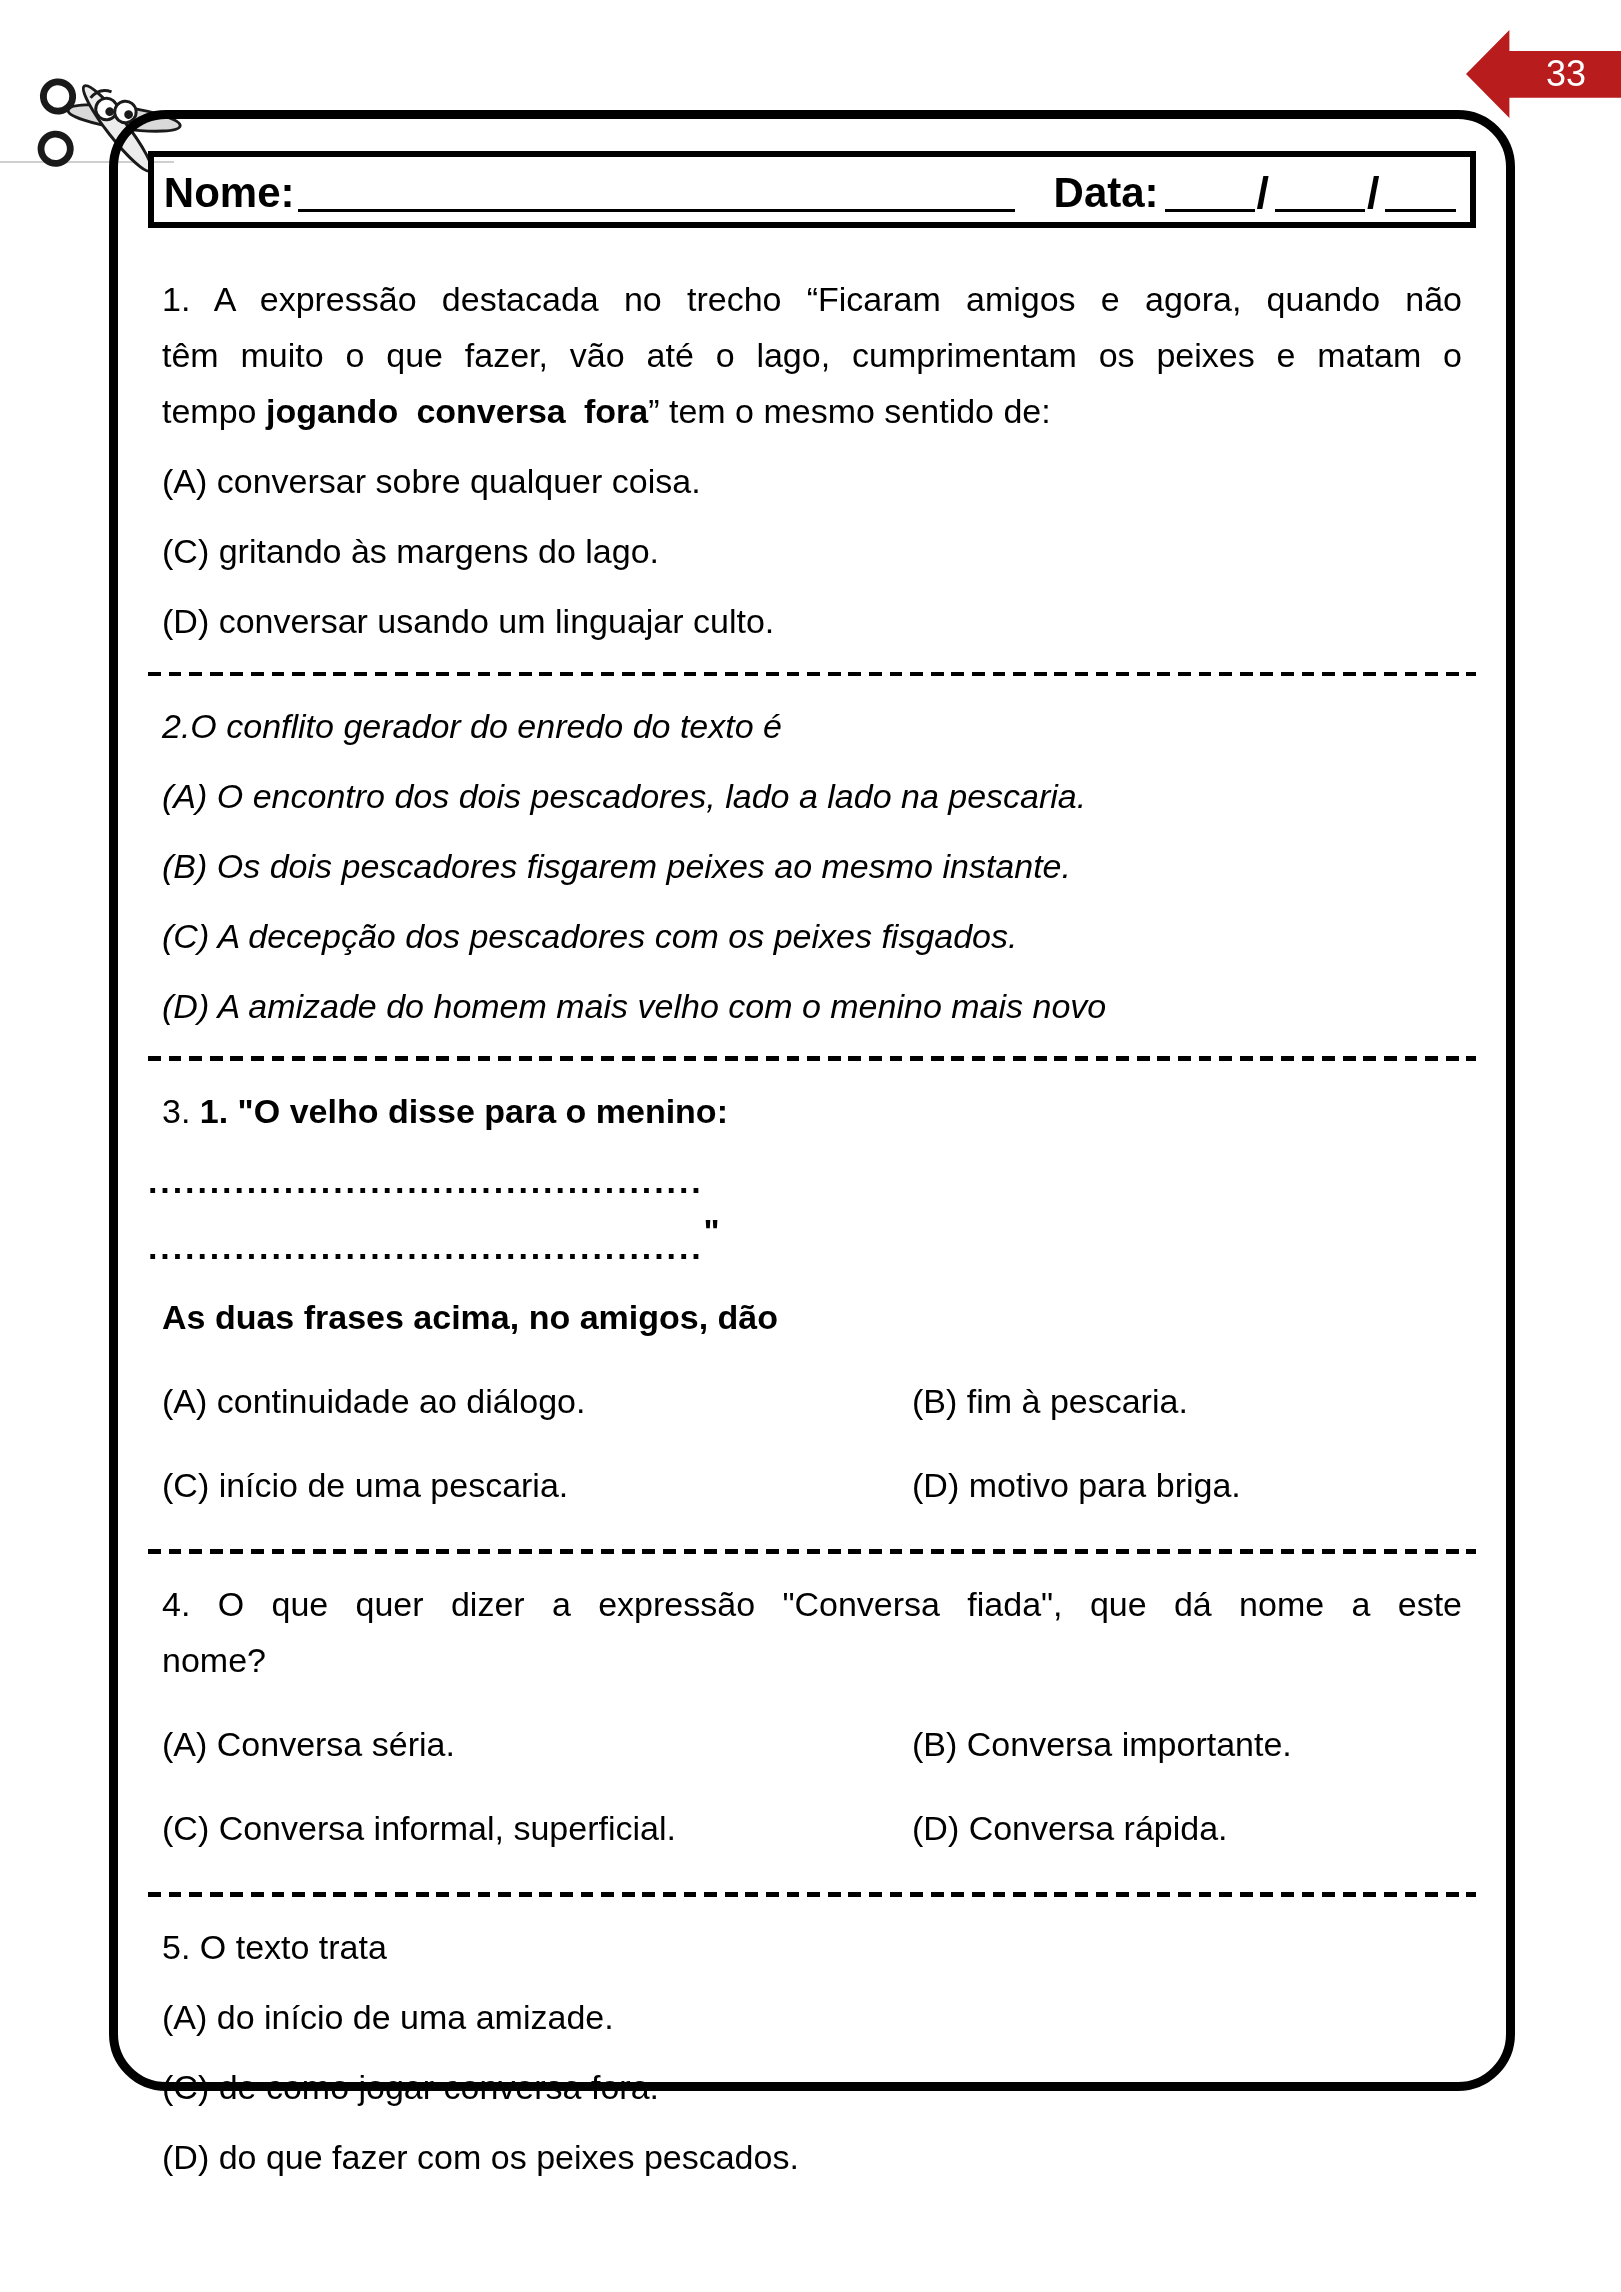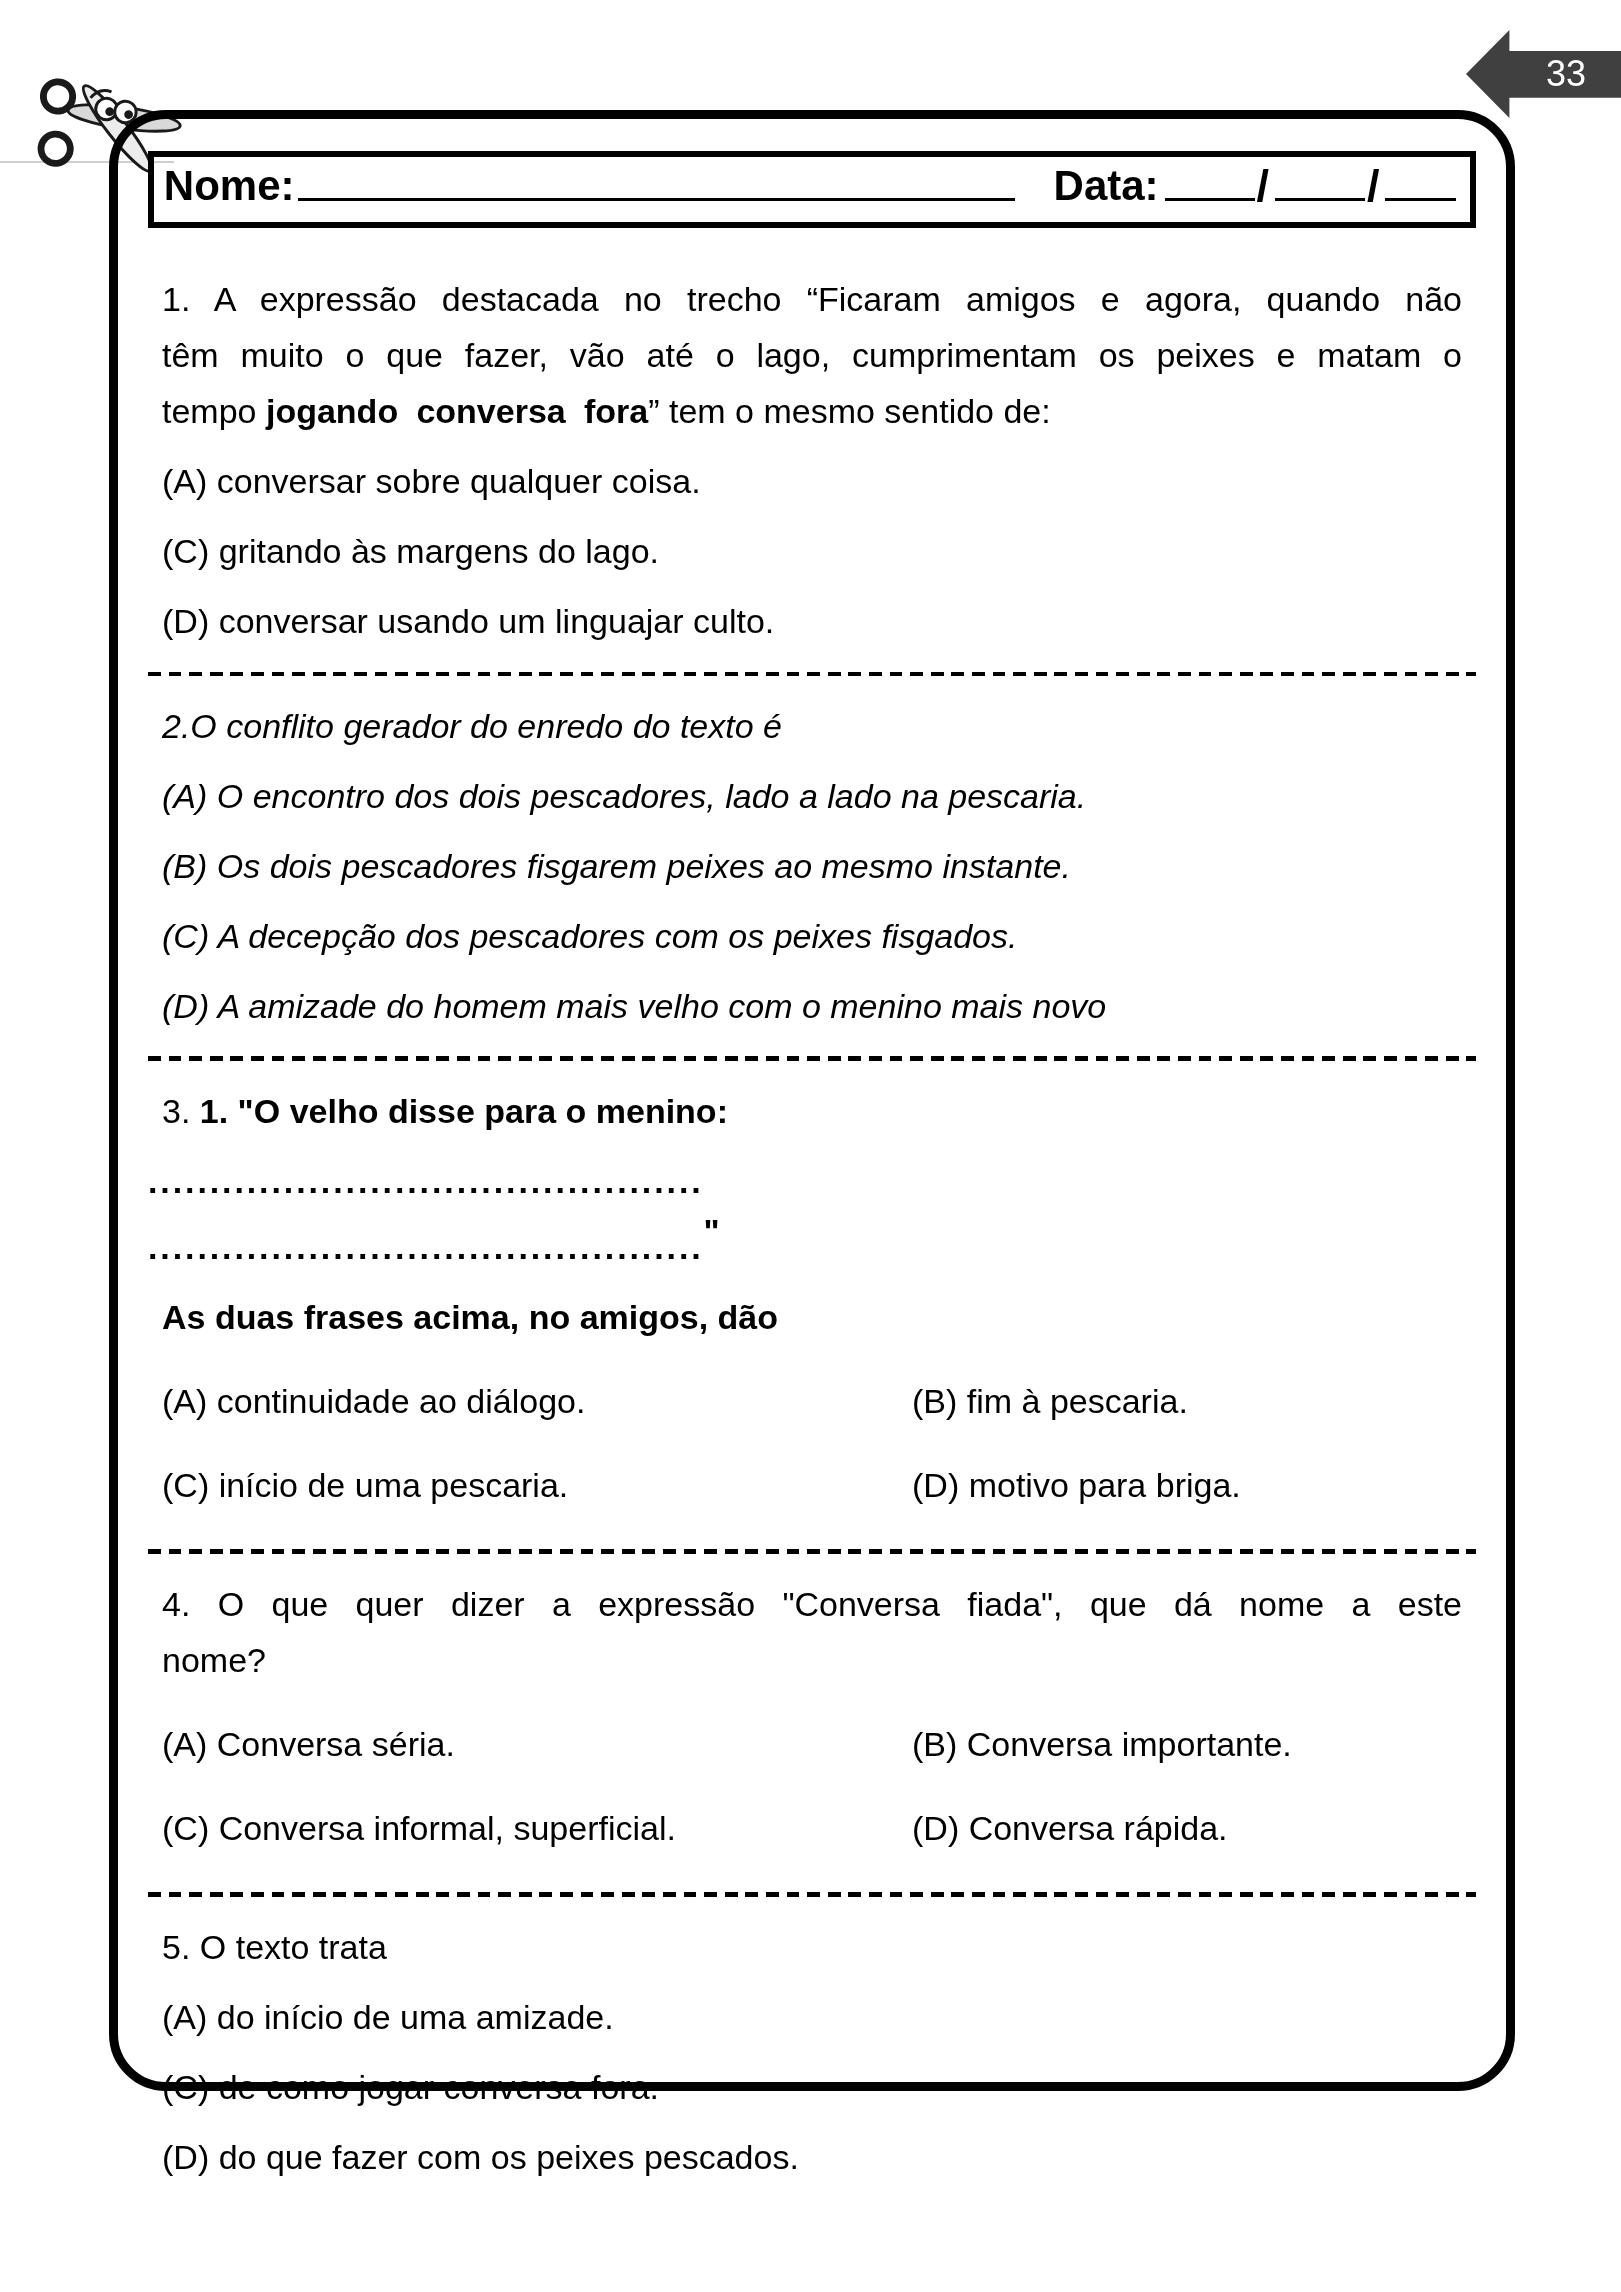--- a/index.html
+++ b/index.html
@@ -24,21 +24,21 @@
   .page-tab span{color:#fff;font-size:36px;padding-left:45px;}
   
   .sheet{
     position:absolute;left:109px;top:110px;width:1406px;height:1981px;
     box-sizing:border-box;border:9.8px solid #000;border-radius:57px;
     padding:32px 30px 0 30px;
     font-size:34px;line-height:56px;
   }
   .name-box{
     box-sizing:border-box;border:6.9px solid #000;height:77px;
-    display:flex;align-items:center;
+    display:flex;align-items:flex-end;
     padding:0 13.7px 7.8px 9.8px;
     font-weight:bold;font-size:42px;line-height:42px;
   }
   .blank{border-bottom:3.9px solid #000;height:29px;}
   .name-blank{flex:1;margin:0 39px 2px 3.9px;}
   .date-blank1,.date-blank2{width:90px;margin:0 2px 2px 5.9px;}
   .date-blank3{width:71px;margin:0 0 2px 5.9px;}
   .slash{font-size:45px;font-weight:bold;}
   .content{padding-top:29px;}
   p{margin:14px;}
@@ -72,21 +72,21 @@
       <circle cx="27" cy="27" r="15" fill="none" stroke="#1a1a1a" stroke-width="7"></circle>
       <circle cx="19" cy="80" r="15" fill="none" stroke="#1a1a1a" stroke-width="7"></circle>
       <path d="M60 32 q10 -10 22 -4" fill="none" stroke="#1a1a1a" stroke-width="3"></path>
       <circle cx="75" cy="45" r="11" fill="#ffffff" stroke="#1a1a1a" stroke-width="3"></circle>
       <circle cx="94" cy="50" r="11" fill="#ffffff" stroke="#1a1a1a" stroke-width="3"></circle>
       <circle cx="78" cy="48" r="4.5" fill="#1a1a1a"></circle>
       <circle cx="97" cy="53" r="4.5" fill="#1a1a1a"></circle>
     </svg>
   </div>
 
-  <div class="page-tab" style="background:#404040;align-items:center;">
+  <div class="page-tab" style="background:#b91c1c;align-items:center;">
     <span>33</span>
   </div>
 
   <div class="sheet">
 
     <div class="name-box">
       <span>Nome:</span>
       <span class="blank name-blank"></span>
       <span>Data:</span>
       <span class="blank date-blank1"></span>

